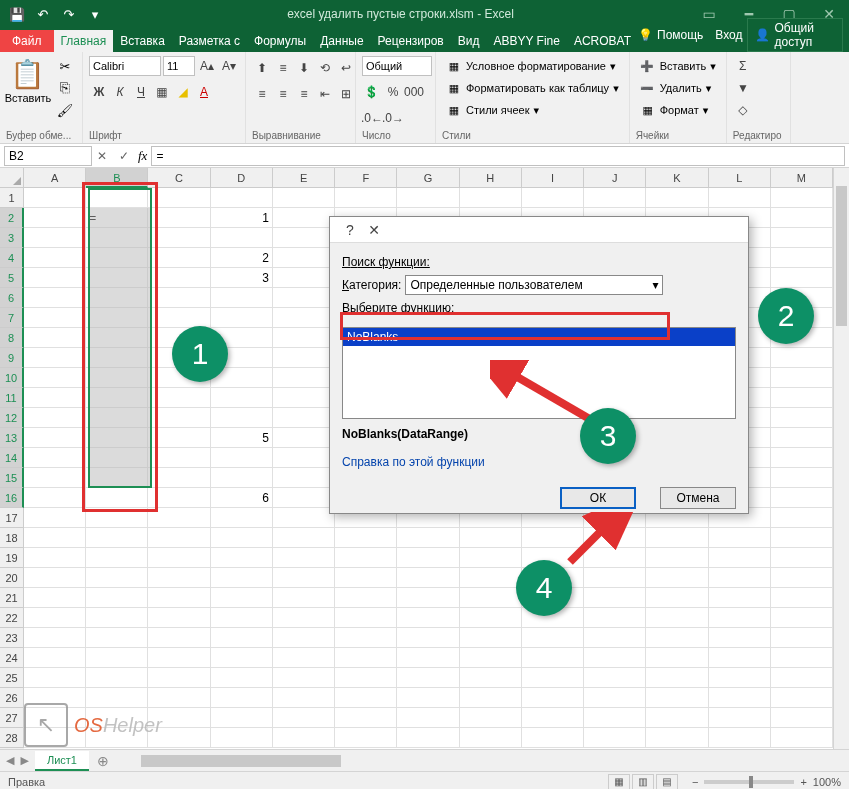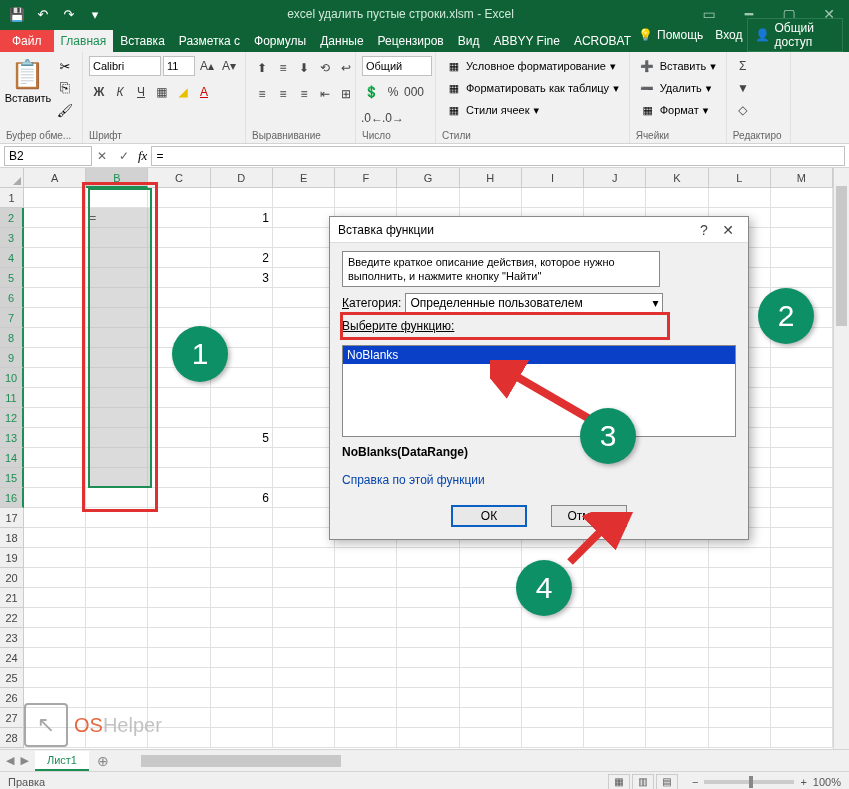--- a/index.html
+++ b/index.html
@@ -93,32 +93,32 @@
 .dlg-label span { text-decoration: underline; }
 .search-box { width: 318px; height: 36px; border: 1px solid #888; background: #fff; padding: 3px 5px; font-size: 11px; line-height: 14px; }
 .cat-row { display: flex; align-items: center; margin: 6px 0; gap: 4px; }
 .cat-select { flex: 1; max-width: 258px; height: 20px; border: 1px solid #888; background: #fff; padding: 0 4px; display: flex; align-items: center; justify-content: space-between; }
 .red-box-2 { position: absolute; top: 95px; left: 10px; width: 330px; height: 28px; border: 3px solid #e03030; pointer-events: none; }
 .func-list { width: 100%; height: 92px; border: 1px solid #888; background: #fff; margin-top: 12px; }
 .func-item { background: #0a40c8; color: #fff; padding: 2px 4px; font-size: 12px; }
 .func-sig { margin-top: 8px; font-weight: bold; }
 .func-help { margin-top: 2px; }
 .help-link { color: #0645ad; margin-top: 14px; display: inline-block; }
-.dialog-buttons { display: flex; justify-content: center; gap: 24px; padding: 10px 12px 12px; }
+.dialog-buttons { display: flex; justify-content: flex-end; gap: 24px; padding: 10px 12px 4px; }
 .dlg-btn { width: 76px; height: 22px; border: 1px solid #888; background: #e8e8e8; font-size: 12px; }
 .dlg-btn.primary { border: 2px solid #0a60c4; }
 
 
 .badge { position: absolute; width: 56px; height: 56px; border-radius: 50%; background: #0d9066; color: #fff; display: flex; align-items: center; justify-content: center; font-size: 30px; font-weight: 500; z-index: 200; box-shadow: 2px 2px 5px rgba(0,0,0,0.3); }
 .arrow { position: absolute; z-index: 199; }
 
 
 .watermark { position: absolute; left: 24px; bottom: 42px; z-index: 50; opacity: 0.85; display: flex; align-items: center; gap: 6px; }
 .watermark .wm-icon { width: 44px; height: 44px; border: 2px solid #999; border-radius: 4px; display:flex; align-items:center; justify-content:center; font-size: 22px; color: #999;}
-.watermark .wm-text { font-family: 'Arial Black', sans-serif; font-size: 20px; }
+.watermark .wm-text { font-family: 'Arial Black', sans-serif; font-size: 20px; font-style: italic; }
 .wm-os { color: #e05020; }
 .wm-helper { color: #b8b8b8; }
 </style>
 </head>
 <body>
 
 <div class="title-bar">
   <div class="qat">
     <div class="qat-btn">💾</div>
     <div class="qat-btn">↶</div>
@@ -779,26 +779,25 @@
     </div>
     <span>−</span>
     <div class="zoom-slider"></div>
     <span>+</span>
     <span>100%</span>
   </div>
 </div>
 
 <div class="dialog">
   <div class="dialog-title">
-    <div class="t">Вставка функции</div>
     <div class="help">?</div>
     <div class="close">✕</div>
   </div>
   <div class="dialog-body">
-    <div class="search-box">Введите краткое описание действия, которое нужно выполнить, и нажмите кнопку "Найти"</div>
+    <div class="dlg-label"><span>П</span><span style="text-decoration:underline">о</span><span>иск функции:</span></div>
     <div class="cat-row">
       <span><span style="text-decoration:underline">К</span><span>атегория:</span></span>
       <div class="cat-select">
         <span>Определенные пользователем</span>
         <span>▾</span>
       </div>
     </div>
     <div class="red-box-2"></div>
     <div class="dlg-label"><span>Выберите </span><span style="text-decoration:underline">ф</span><span>ункцию:</span></div>
     <div class="func-list">

